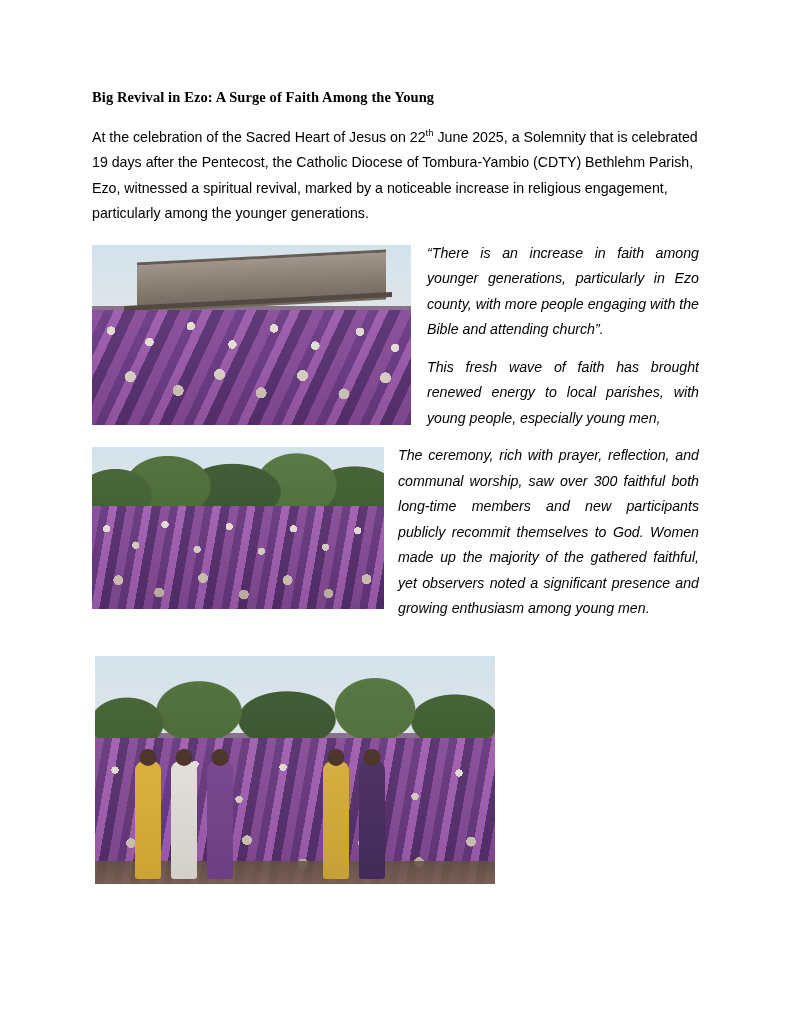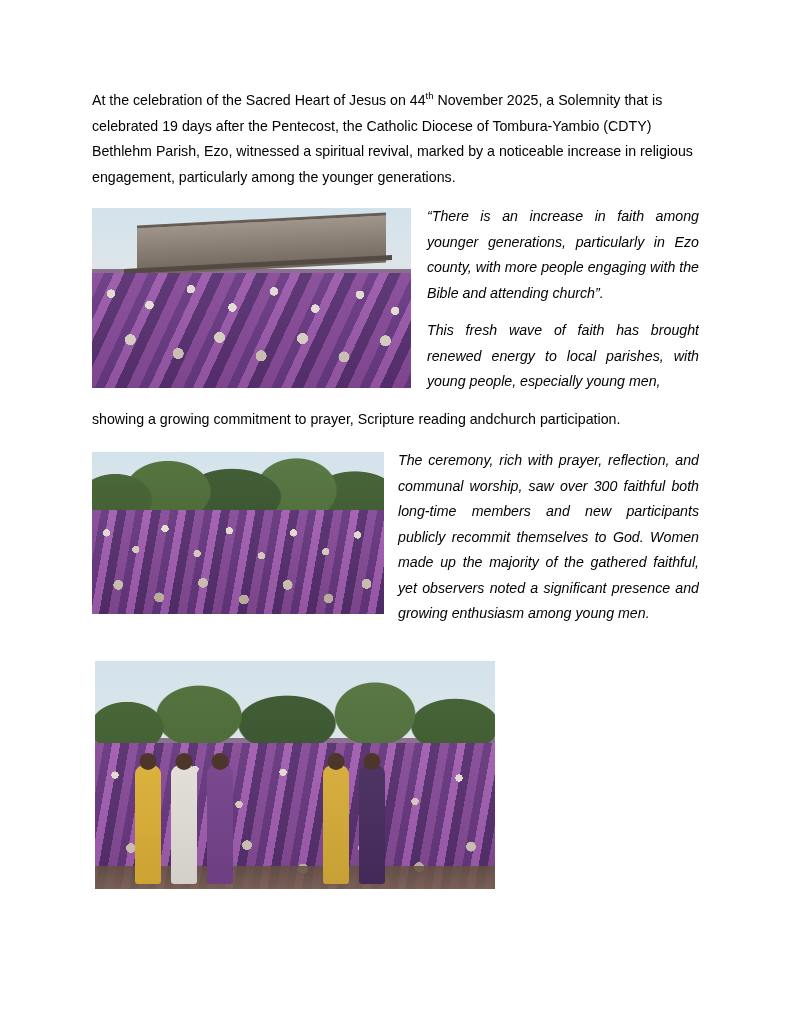--- a/index.html
+++ b/index.html
@@ -213,35 +213,35 @@
     background: linear-gradient(rgba(255,255,255,0.07), rgba(0,0,0,0.12));
     pointer-events: none;
   }
 </style>
 </head>
 <body>
 
 <div class="page">
   <div class="content">
 
-
-    <p class="para"><span>At the celebration of the Sacred Heart of Jesus on 44</span><sup>th</sup><span> November 2025, a Solemnity that is celebrated 19 days after the Pentecost, the Catholic Diocese of Tombura-Yambio (CDTY) Bethlehm Parish, Ezo, witnessed a spiritual revival, marked by a noticeable increase in religious engagement, particularly among the younger generations.</span></p>
+    <h1 class="doc-title">Big Revival in Ezo: A Surge of Faith Among the Young</h1>
+
+    <p class="para"><span>At the celebration of the Sacred Heart of Jesus on 22</span><sup>th</sup><span> June 2025, a Solemnity that is celebrated 19 days after the Pentecost, the Catholic Diocese of Tombura-Yambio (CDTY) Bethlehm Parish, Ezo, witnessed a spiritual revival, marked by a noticeable increase in religious engagement, particularly among the younger generations.</span></p>
 
     <div class="block clearfix">
       <div class="photo photo-1">
         <div class="sky"></div>
         <div class="roof"></div>
         <div class="roof-edge"></div>
         <div class="crowd"></div>
         <div class="photo-shade"></div>
       </div>
       <p class="side-text">“There is an increase in faith among younger generations, particularly in Ezo county, with more people engaging with the Bible and attending church”.</p>
       <p class="side-text">This fresh wave of faith has brought renewed energy to local parishes, with young people, especially young men,</p>
     </div>
-    <p class="flow-after">showing a growing commitment to prayer, Scripture reading andchurch participation.</p>
 
     <div class="block clearfix">
       <div class="photo photo-2">
         <div class="sky"></div>
         <div class="trees"></div>
         <div class="crowd dense"></div>
         <div class="photo-shade"></div>
       </div>
       <p class="side-text">The ceremony, rich with prayer, reflection, and communal worship, saw over 300 faithful both long-time members and new participants publicly recommit themselves to God. Women made up the majority of the gathered faithful, yet observers noted a significant presence and growing enthusiasm among young men.</p>
     </div>

